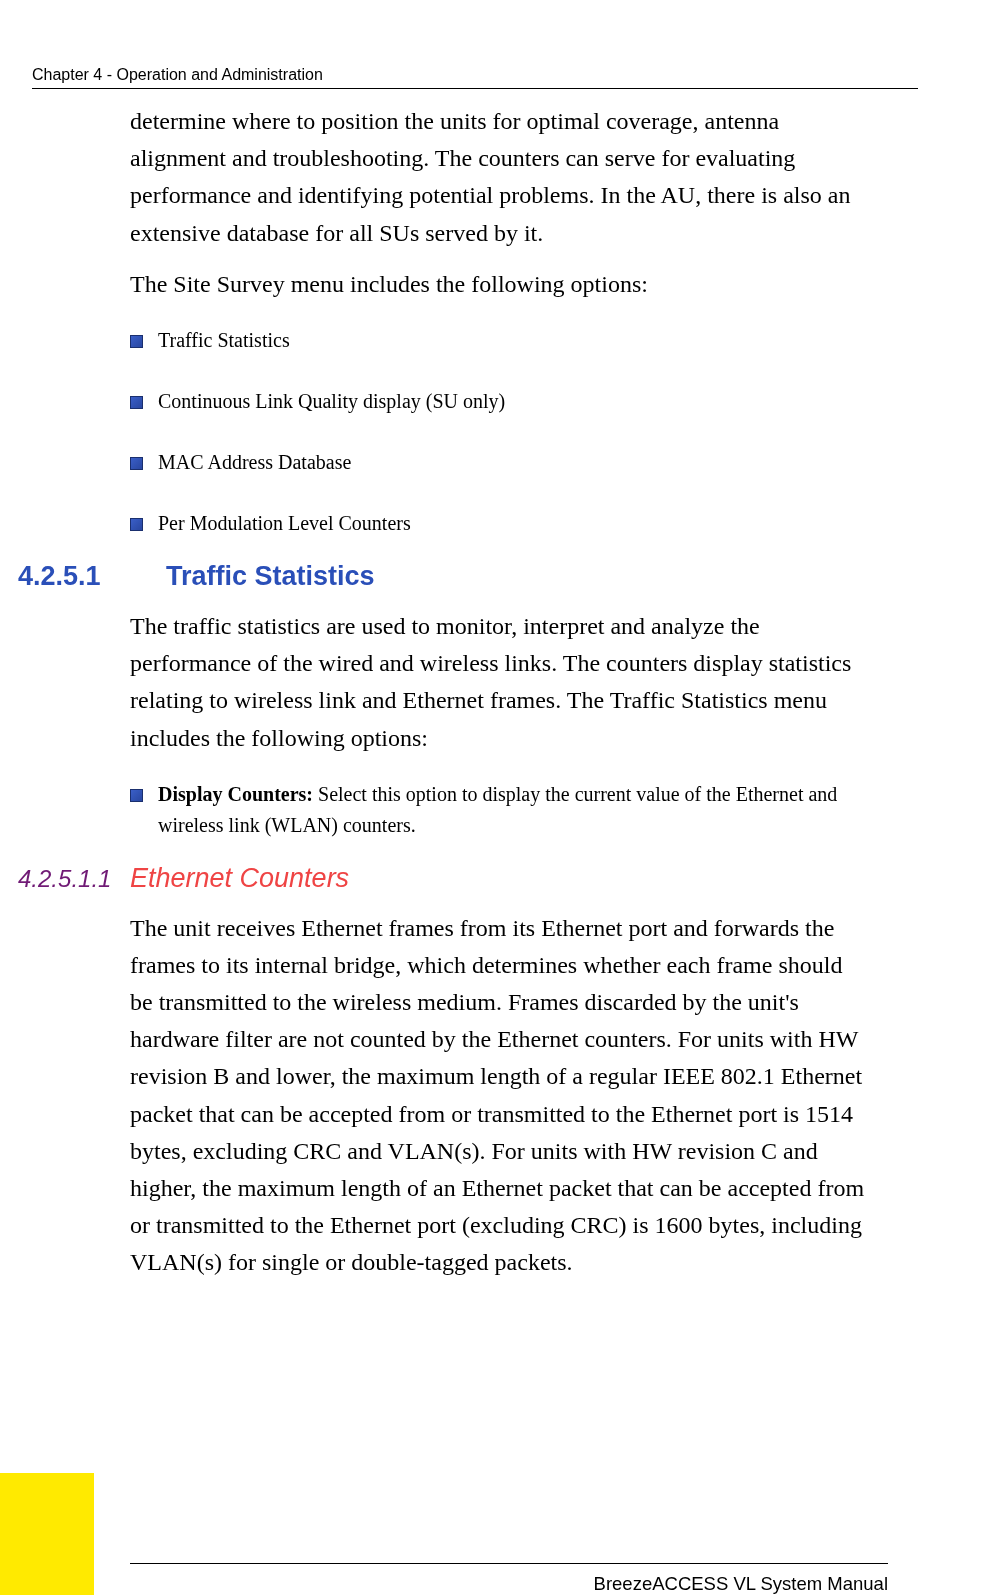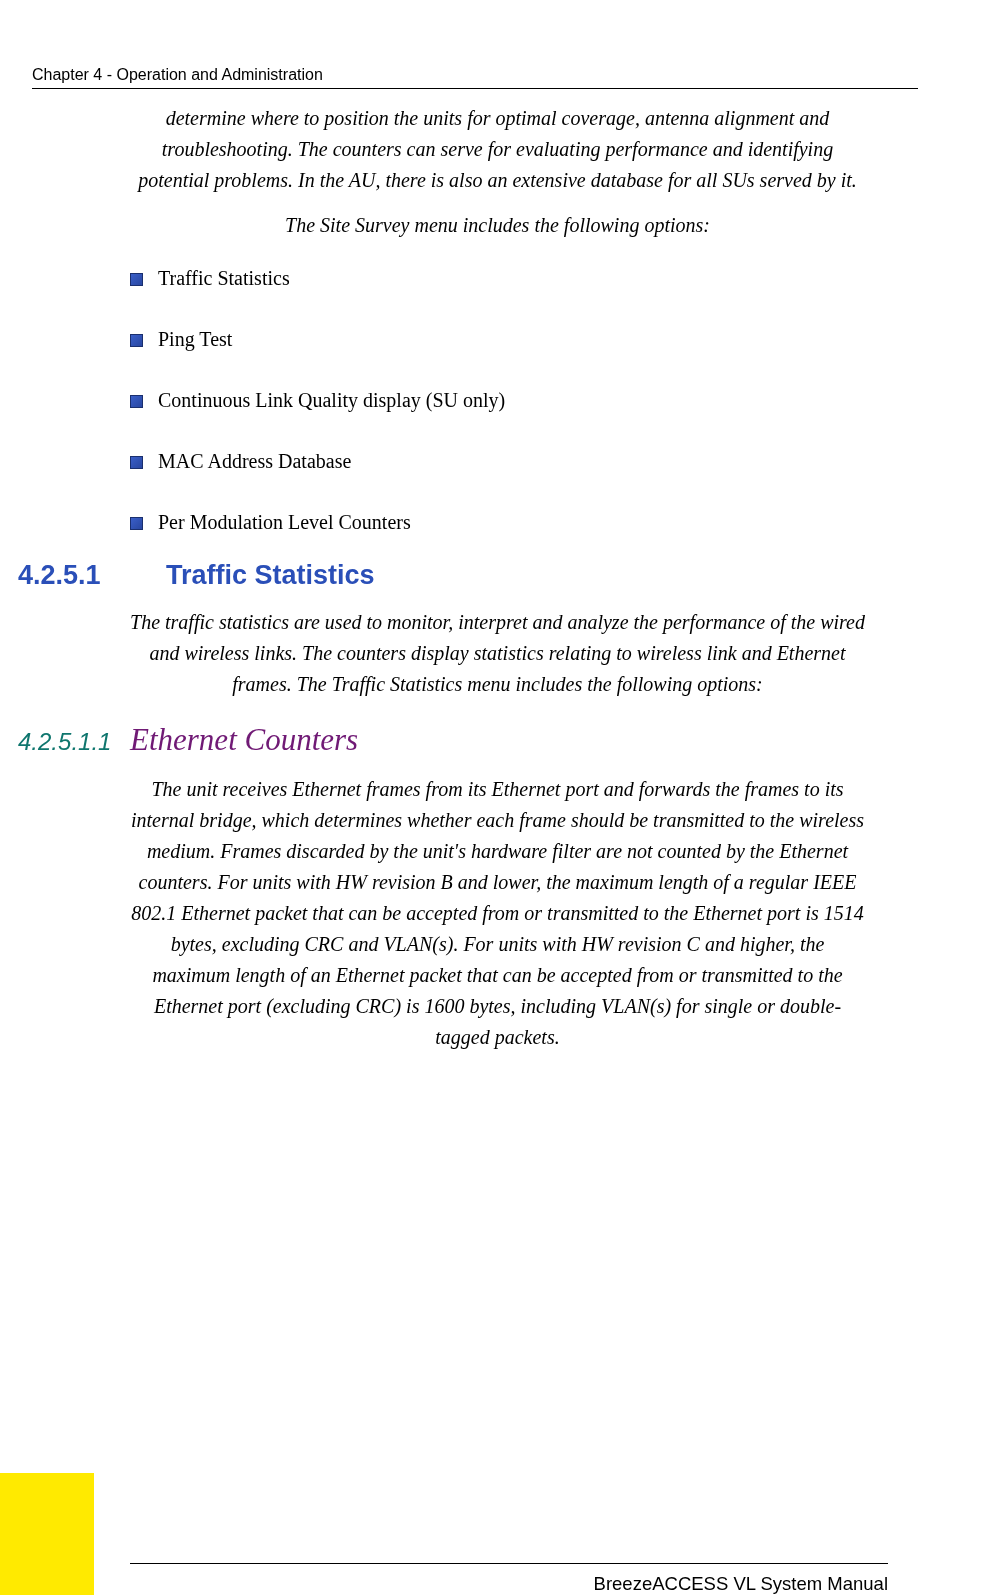--- a/index.html
+++ b/index.html
@@ -30,25 +30,24 @@
     border-bottom: 1.5px solid #000;
     padding-bottom: 4px;
   }
   .content {
     position: absolute;
     top: 55px;
     left: 130px;
     right: 85px;
   }
   .para {
-    font-size: 20px;
+    font-size: 24px;
     line-height: 1.55;
     margin-bottom: 14px;
-    text-align: center;
-    font-style: italic;
+    text-align: left;
   }
   .bullet-list {
     margin-top: 22px;
   }
   .bullet-item {
     display: flex;
     align-items: flex-start;
     margin-bottom: 30px;
   }
   .bullet-item:last-child { margin-bottom: 22px; }
@@ -89,32 +88,32 @@
     font-size: 27px;
   }
   .h4-row {
     display: flex;
     align-items: baseline;
     margin-top: 22px;
     margin-bottom: 16px;
     margin-left: -112px;
   }
   .h4-num {
-    color: #0f766e;
+    color: #701a75;
     font-family: "Trebuchet MS", Verdana, sans-serif;
     font-style: italic;
     font-size: 24px;
     width: 112px;
     flex-shrink: 0;
   }
   .h4-title {
-    color: #701a75;
-    font-family: Liberation Serif, serif;
+    color: #ef4444;
+    font-family: Liberation Sans, sans-serif;
     font-style: italic;
-    font-size: 31px;
+    font-size: 27px;
   }
   .bold { font-weight: bold; }
   .footer-rule {
     position: absolute;
     left: 130px;
     right: 62px;
     bottom: 79px;
     border-top: 1.5px solid #000;
   }
   .footer-text {
@@ -153,44 +152,46 @@
     <div class="para">determine where to position the units for optimal coverage, antenna alignment and troubleshooting. The counters can serve for evaluating performance and identifying potential problems. In the AU, there is also an extensive database for all SUs served by it.</div>
     <div class="para">The Site Survey menu includes the following options:</div>
 
     <div class="bullet-list">
       <div class="bullet-item">
         <div class="sq-bullet"></div>
         <div class="bullet-text">Traffic Statistics</div>
       </div>
       <div class="bullet-item">
         <div class="sq-bullet"></div>
-        <div class="bullet-text">Ping Test</div>
-      </div>
-      <div class="bullet-item">
-        <div class="sq-bullet"></div>
         <div class="bullet-text">Continuous Link Quality display (SU only)</div>
       </div>
       <div class="bullet-item">
         <div class="sq-bullet"></div>
         <div class="bullet-text">MAC Address Database</div>
       </div>
       <div class="bullet-item">
         <div class="sq-bullet"></div>
         <div class="bullet-text">Per Modulation Level Counters</div>
       </div>
     </div>
 
     <div class="h3-row">
       <div class="h3-num">4.2.5.1</div>
       <div class="h3-title">Traffic Statistics</div>
     </div>
 
     <div class="para">The traffic statistics are used to monitor, interpret and analyze the performance of the wired and wireless links. The counters display statistics relating to wireless link and Ethernet frames. The Traffic Statistics menu includes the following options:</div>
 
     <div class="bullet-list">
+      <div class="bullet-item">
+        <div class="sq-bullet"></div>
+        <div class="bullet-text">
+          <span class="bold">Display Counters:</span><span> Select this option to display the current value of the Ethernet and wireless link (WLAN) counters.</span>
+        </div>
+      </div>
     </div>
 
     <div class="h4-row">
       <div class="h4-num">4.2.5.1.1</div>
       <div class="h4-title">Ethernet Counters</div>
     </div>
 
     <div class="para">The unit receives Ethernet frames from its Ethernet port and forwards the frames to its internal bridge, which determines whether each frame should be transmitted to the wireless medium. Frames discarded by the unit's hardware filter are not counted by the Ethernet counters. For units with HW revision B and lower, the maximum length of a regular IEEE 802.1 Ethernet packet that can be accepted from or transmitted to the Ethernet port is 1514 bytes, excluding CRC and VLAN(s). For units with HW revision C and higher, the maximum length of an Ethernet packet that can be accepted from or transmitted to the Ethernet port (excluding CRC) is 1600 bytes, including VLAN(s) for single or double-tagged packets.</div>
 
   </div>

